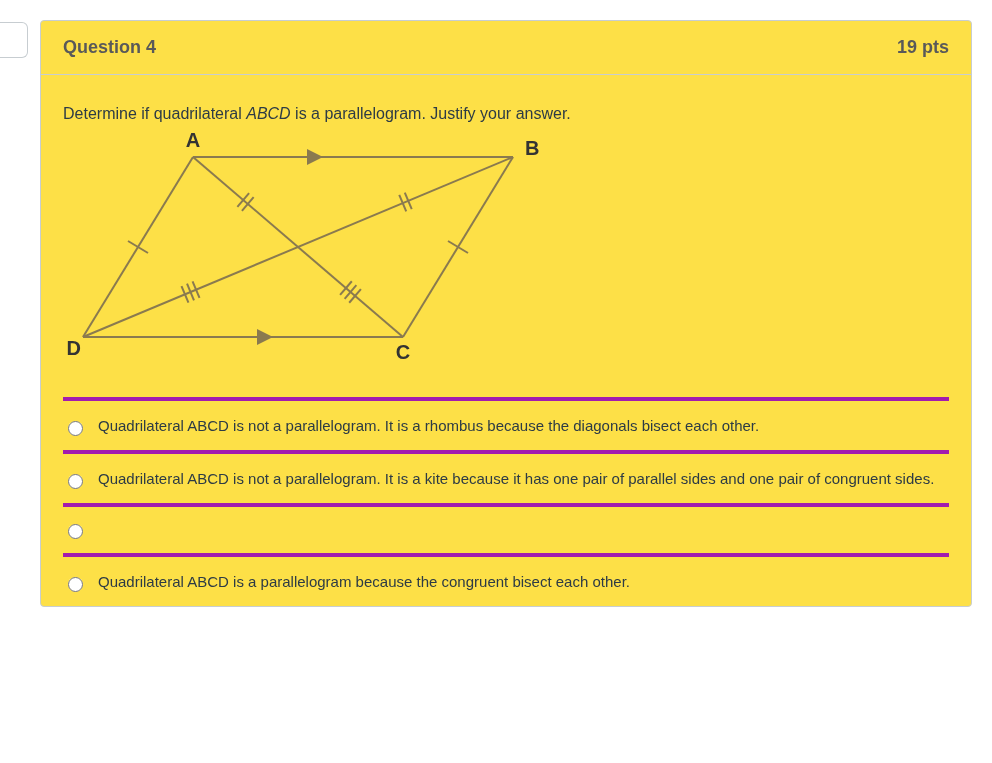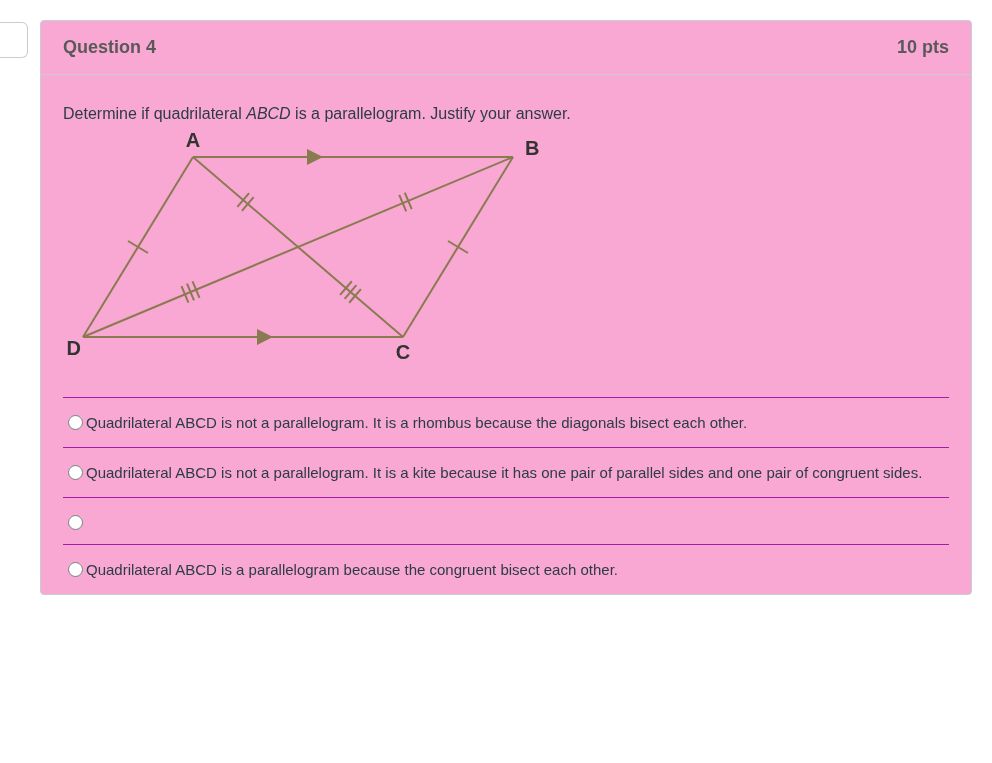--- a/index.html
+++ b/index.html
@@ -19,21 +19,21 @@
     height: 36px;
     border: 1px solid #c7cdd1;
     border-left: none;
     border-top-right-radius: 6px;
     border-bottom-right-radius: 6px;
     background: #fff;
   }
   .question-card {
     border: 1px solid #c7cdd1;
     border-radius: 4px;
-    background: #f9a8d4;
+    background: #fde047;
   }
   .question-header {
     display: flex;
     justify-content: space-between;
     align-items: center;
     padding: 16px 22px;
     border-bottom: 1px solid #c7cdd1;
   }
   .question-title {
     font-weight: 700;
@@ -54,23 +54,24 @@
     margin-bottom: 0;
   }
   .prompt .ital { font-style: italic; }
   .diagram-wrap {
     margin: 4px 0 30px 0;
   }
   svg.diagram { display: block; }
   .answers { }
   .answer-row {
     display: flex;
-    align-items: flex-start;
+    align-items: flex-end;
+    gap: 12px;
     padding: 14px 0;
-    border-top: 1px solid #a21caf;
+    border-top: 4px solid #a21caf;
     font-size: 15px;
     color: #2d3b45;
     line-height: 1.4;
     cursor: pointer;
   }
   .answer-row input[type=radio] {
     margin-top: 3px;
     width: 15px;
     height: 15px;
     flex: 0 0 auto;
@@ -79,21 +80,21 @@
 </style>
 </head>
 <body>
 
 <div class="tab-stub"></div>
 
 <div class="question-card">
 
   <div class="question-header">
     <span class="question-title">Question 4</span>
-    <span class="question-points">10 pts</span>
+    <span class="question-points">19 pts</span>
   </div>
 
   <div class="question-body">
 
     <div class="prompt">
       <span>Determine if quadrilateral </span><span class="ital">ABCD</span><span> is a parallelogram. Justify your answer.</span>
     </div>
 
     <div class="diagram-wrap">
       <svg class="diagram" width="480" height="240" viewBox="0 0 480 240">

